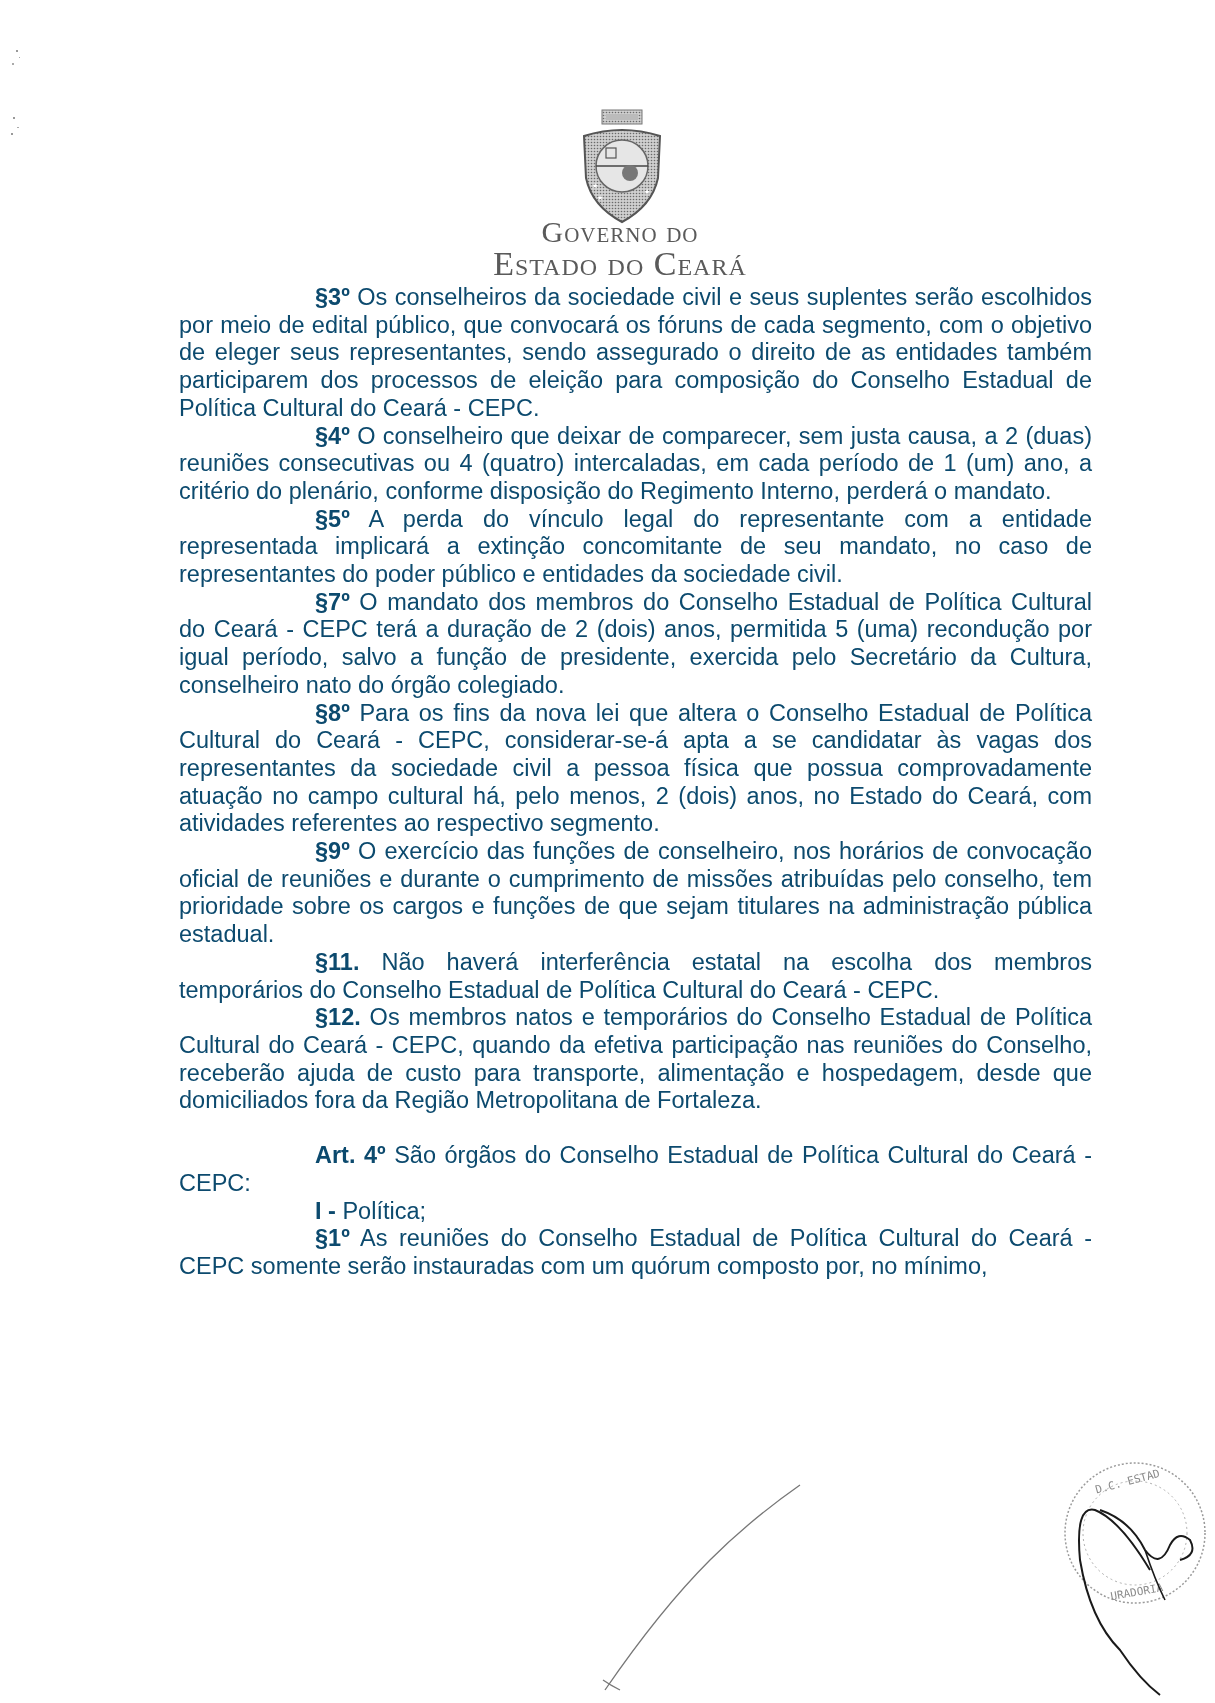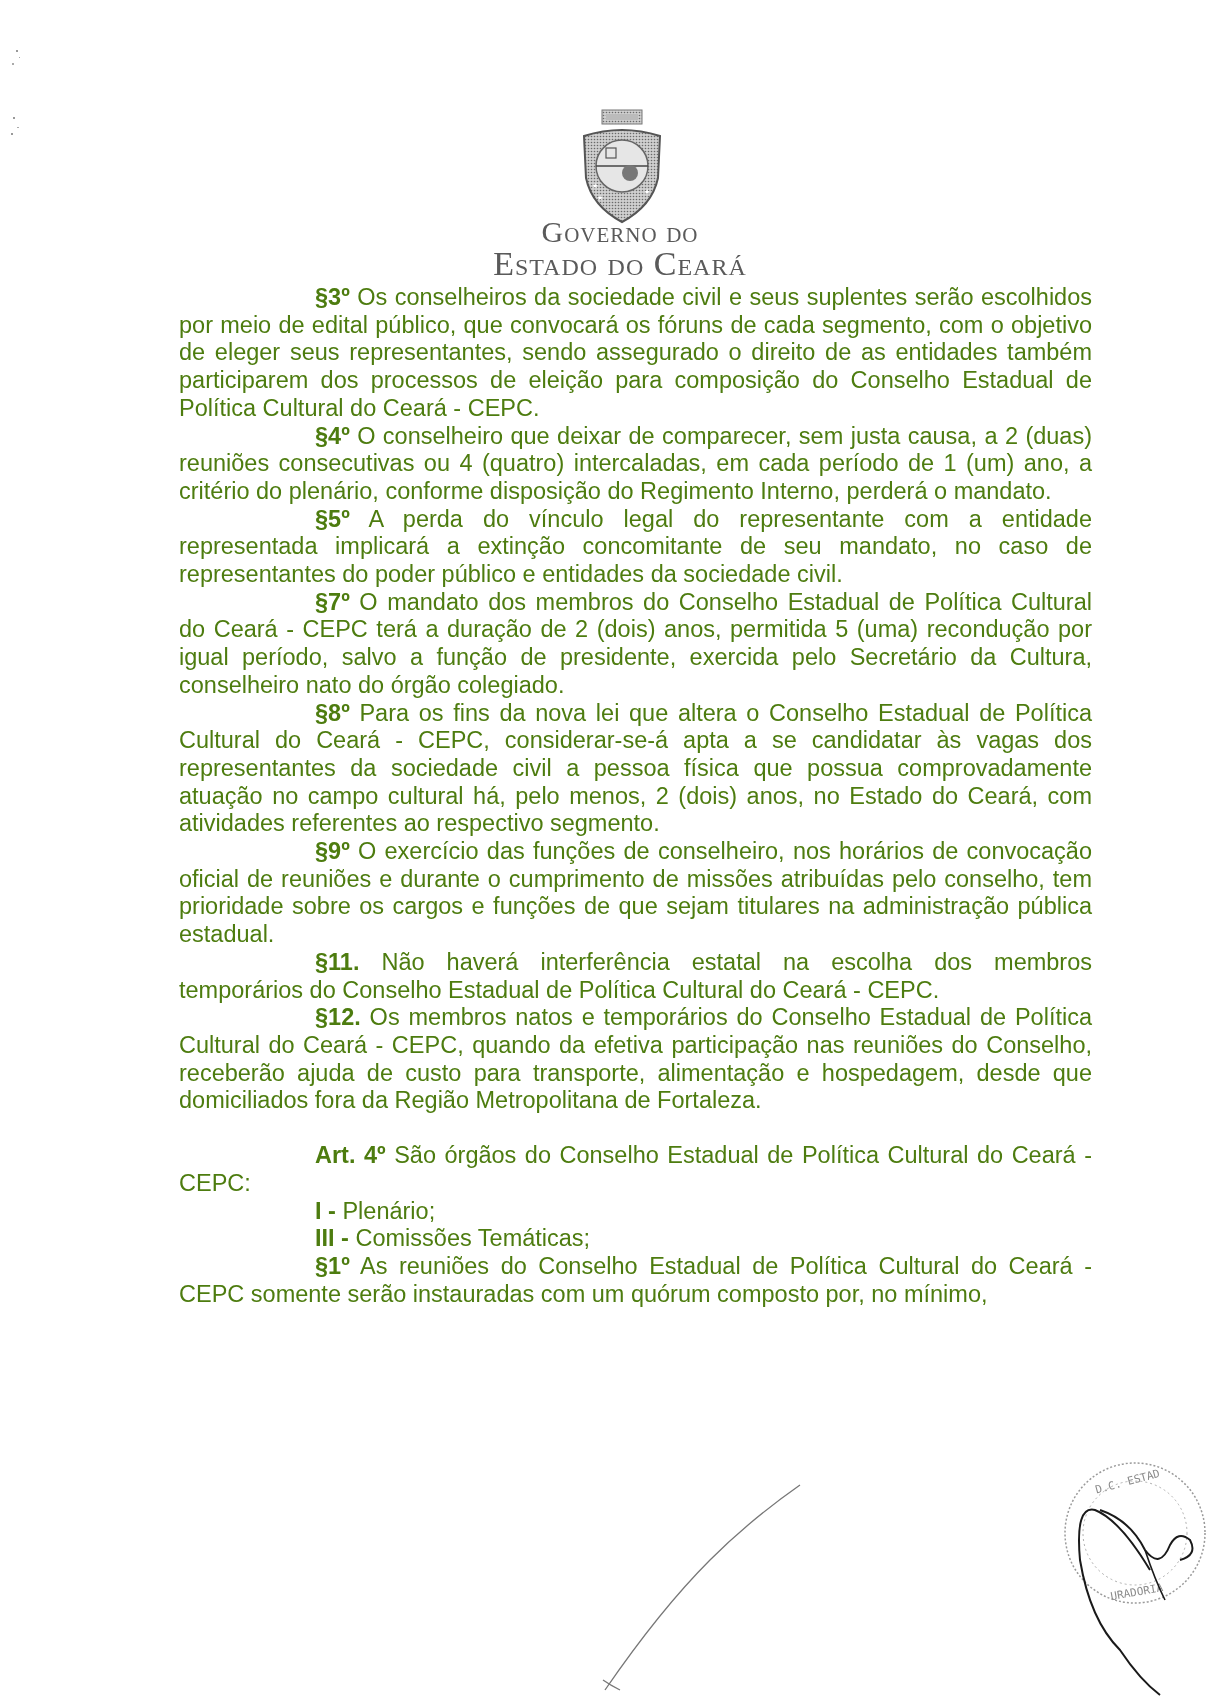--- a/index.html
+++ b/index.html
@@ -14,21 +14,21 @@
     .gov-line2 {
       position: absolute; left: 0; width: 1240px; top: 245px; text-align: center;
       font-family: "Liberation Serif", serif; font-size: 34px; color: #5a5a5a; letter-spacing: 1px;
       font-variant: small-caps;
     }
 
     
     .body-text {
       position: absolute; left: 179px; top: 284px; width: 913px;
       font-family: "Liberation Sans", sans-serif; font-size: 23.5px; line-height: 27.7px;
-      text-align: justify; color: #4d7c0f;
+      text-align: justify; color: #0c4a6e;
     }
     .para { margin: 0; text-indent: 136px; }
     .para b, .item b { font-weight: bold; }
     .gap { height: 27px; }
     .item { margin: 0; padding-left: 136px; }
 
     
     .stamp { position: absolute; left: 1060px; top: 1455px; width: 150px; height: 160px; }
     .signature { position: absolute; left: 1060px; top: 1450px; width: 155px; height: 250px; }
     .pen-stroke { position: absolute; left: 600px; top: 1480px; width: 230px; height: 215px; }
@@ -76,22 +76,21 @@
     <p class="para"><b>§5º</b><span> A perda do vínculo legal do representante com a entidade representada implicará a extinção concomitante de seu mandato, no caso de representantes do poder público e entidades da sociedade civil.</span></p>
     <p class="para"><b>§7º</b><span> O mandato dos membros do Conselho Estadual de Política Cultural do Ceará - CEPC terá a duração de 2 (dois) anos, permitida 5 (uma) recondução por igual período, salvo a função de presidente, exercida pelo Secretário da Cultura, conselheiro nato do órgão colegiado.</span></p>
     <p class="para"><b>§8º</b><span> Para os fins da nova lei que altera o Conselho Estadual de Política Cultural do Ceará - CEPC, considerar-se-á apta a se candidatar às vagas dos representantes da sociedade civil a pessoa física que possua comprovadamente atuação no campo cultural há, pelo menos, 2 (dois) anos, no Estado do Ceará, com atividades referentes ao respectivo segmento.</span></p>
     <p class="para"><b>§9º</b><span> O exercício das funções de conselheiro, nos horários de convocação oficial de reuniões e durante o cumprimento de missões atribuídas pelo conselho, tem prioridade sobre os cargos e funções de que sejam titulares na administração pública estadual.</span></p>
     <p class="para"><b>§11.</b><span> Não haverá interferência estatal na escolha dos membros temporários do Conselho Estadual de Política Cultural do Ceará - CEPC.</span></p>
     <p class="para"><b>§12.</b><span> Os membros natos e temporários do Conselho Estadual de Política Cultural do Ceará - CEPC, quando da efetiva participação nas reuniões do Conselho, receberão ajuda de custo para transporte, alimentação e hospedagem, desde que domiciliados fora da Região Metropolitana de Fortaleza.</span></p>
 
     <div class="gap"></div>
 
     <p class="para"><b>Art. 4º</b><span> São órgãos do Conselho Estadual de Política Cultural do Ceará - CEPC:</span></p>
-    <p class="item"><b>I -</b><span> Plenário;</span></p>
-    <p class="item"><b>III -</b><span> Comissões Temáticas;</span></p>
+    <p class="item"><b>I -</b><span> Política;</span></p>
     <p class="para"><b>§1º</b><span> As reuniões do Conselho Estadual de Política Cultural do Ceará - CEPC somente serão instauradas com um quórum composto por, no mínimo,</span></p>
   </div>
 
   <svg class="pen-stroke" viewBox="0 0 230 215">
     <path d="M200 5 Q150 40 110 80 Q60 130 5 210" fill="none" stroke="#777" stroke-width="1.3"></path>
     <path d="M3 200 Q10 205 20 210" fill="none" stroke="#777" stroke-width="1.3"></path>
   </svg>
 
   <svg class="stamp" viewBox="0 0 150 160">
     <circle cx="75" cy="78" r="70" fill="none" stroke="#9a9a9a" stroke-width="1.5" stroke-dasharray="2 2"></circle>

